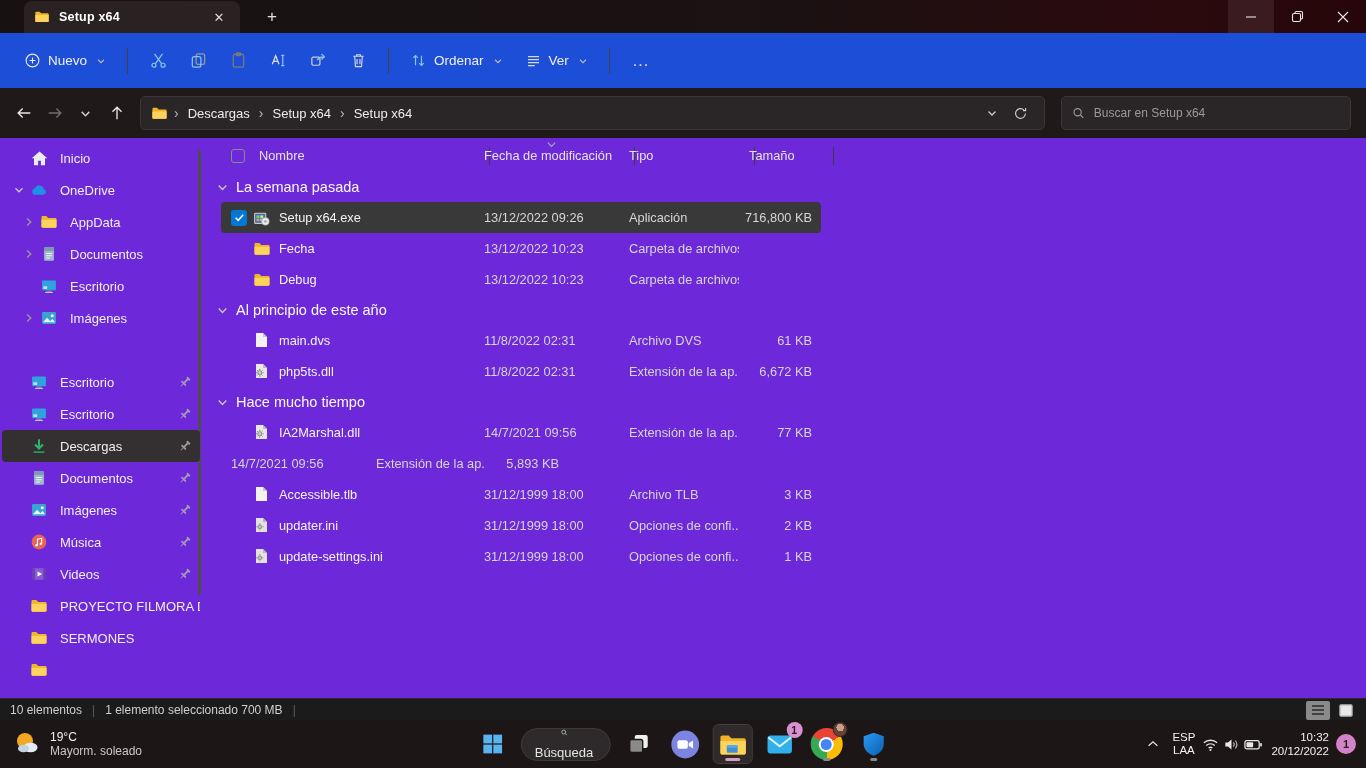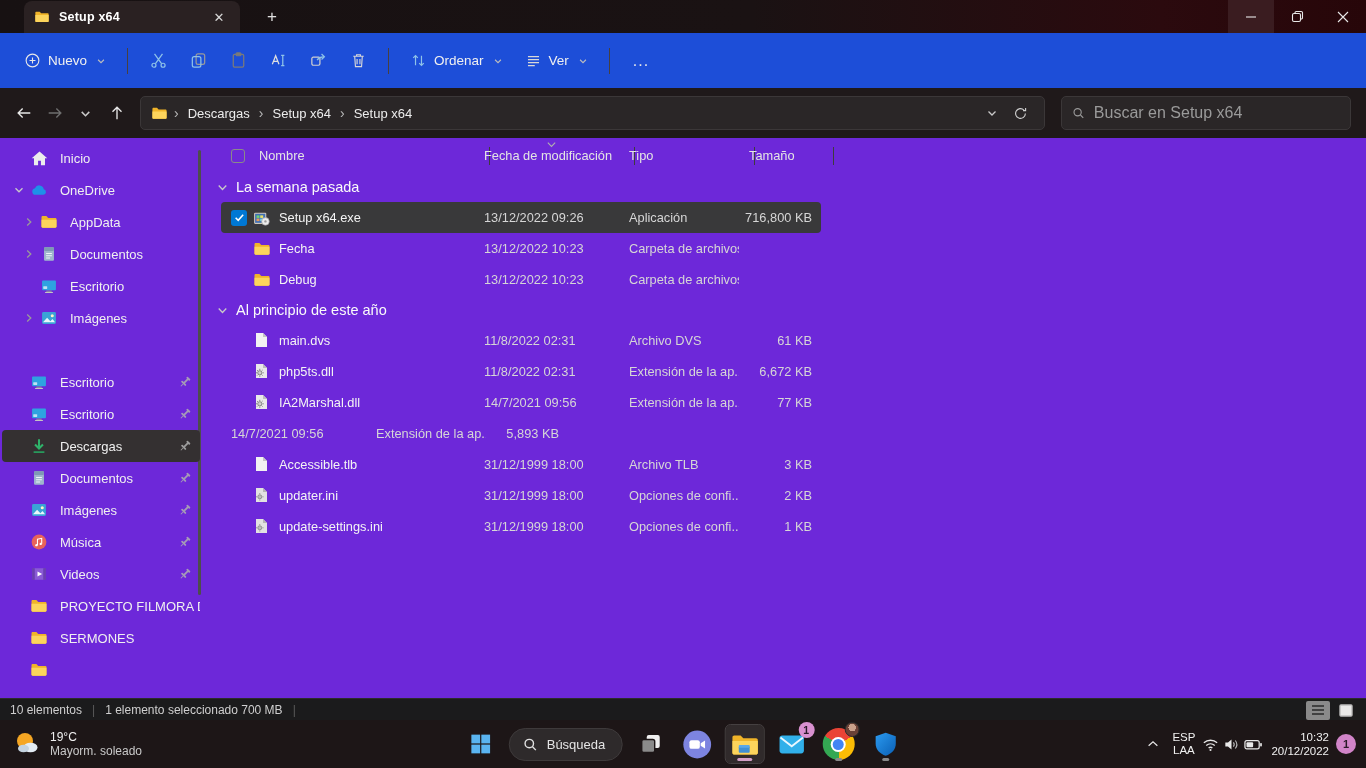--- a/index.html
+++ b/index.html
@@ -36,21 +36,21 @@
   .addrrow { height:50px; flex:0 0 50px; background:#1f191a; display:flex; align-items:center; padding:0 8px; }
   .nav-btn { width:31px; height:31px; display:flex; align-items:center; justify-content:center; border-radius:5px; }
   .addrbar { height:34px; flex:0 0 905px; margin-left:8px; background:#2a2627; border:1px solid #3b3738;
     border-radius:5px; display:flex; align-items:center; padding:0 10px; }
   .crumb { font-size:13px; color:#ececec; padding:4px 7px; border-radius:4px; white-space:nowrap; }
   .crumb-sep { color:#b9b9b9; font-size:14px; padding:0 2px; }
   .addr-spacer { flex:1; }
   .addr-btn { width:28px; height:28px; display:flex; align-items:center; justify-content:center; color:#d0d0d0; }
   .searchbox { height:34px; flex:0 0 290px; margin-left:16px; background:#2a2627; border:1px solid #3b3738;
     border-radius:5px; display:flex; align-items:center; padding:0 10px; gap:9px; }
-  .searchbox input { background:transparent; border:none; outline:none; color:#ef4444; font-size:16px;
+  .searchbox input { background:transparent; border:none; outline:none; color:#ef4444; font-size:12px;
     font-family:"Liberation Sans",sans-serif; width:100%; }
   .searchbox input::placeholder { color:#9a9a9a; }
 
   
   .bodyarea { flex:1; display:flex; background:#6d28d9; position:relative; overflow:hidden; }
 
   
   .sidebar { width:206px; flex:0 0 206px; padding-top:4px; position:relative; overflow:hidden; }
   .side-item { height:32px; display:flex; align-items:center; margin:0 6px 0 2px; border-radius:4px;
     padding-left:6px; position:relative; }
@@ -102,21 +102,21 @@
   .tk-weather { position:absolute; left:12px; display:flex; align-items:center; gap:8px; }
   .tk-temp { font-size:12px; color:#f0f0f0; }
   .tk-desc { font-size:12px; color:#c9c9c9; }
   .tk-center { position:absolute; left:50%; transform:translateX(-50%); display:flex; align-items:center; gap:9px; }
   .tk-item { width:38px; height:38px; border-radius:5px; display:flex; align-items:center; justify-content:center; position:relative; }
   .tk-item.active { background:#302a2b; outline:1px solid #454041; }
   .tk-underline { position:absolute; bottom:2px; left:50%; transform:translateX(-50%); border-radius:2px; }
   .ul-pill { width:15px; height:3px; background:#d39fc7; }
   .ul-dot { width:7px; height:3px; background:#8a8a8a; }
   .tk-search { height:33px; border-radius:17px; background:#2e2a2b; border:1px solid #3e3a3b;
-    display:flex; align-items:center; gap:9px; padding:0 16px 0 13px; font-size:13px; color:#e4e4e4; }
+    display:flex; align-items:center; gap:9px; padding:0 16px 0 13px; font-size:13px; color:#e4e4e4;flex-direction:column; }
   .badge { position:absolute; top:-3px; right:-4px; width:16px; height:16px; border-radius:50%;
     background:#d990cf; color:#2a1a28; font-size:10.5px; font-weight:700; display:flex; align-items:center; justify-content:center; }
   .chrome-icon { width:32px; height:32px; border-radius:50%;
     background:conic-gradient(from -60deg,#ea4335 0 120deg,#fbbc05 120deg 240deg,#34a853 240deg 360deg); position:relative; }
   .chrome-icon::before { content:""; position:absolute; inset:8.5px; background:#fff; border-radius:50%; }
   .chrome-icon::after { content:""; position:absolute; inset:10.5px; background:#4285f4; border-radius:50%; }
   .chrome-avatar { position:absolute; top:-3px; right:-2px; width:15px; height:15px; border-radius:50%;
     background:radial-gradient(circle at 50% 35%, #caa08a 0 35%, #6b4136 36% 100%); border:1px solid #2a2a2a; }
   .tk-tray { position:absolute; right:10px; display:flex; align-items:center; gap:1px; }
   .tray-lang { font-size:11.5px; line-height:13px; color:#f0f0f0; text-align:center; margin:0 5px; }
@@ -686,20 +686,28 @@
                     <path d="M6.8 7v-1.2M6.8 12.6v1.2M4 9.8H2.8M9.6 9.8h1.2M4.9 7.9l-.9-.9M8.7 11.7l.9.9M4.9 11.7l-.9.9M8.7 7.9l.9-.9"></path>
                   </g>
                 </svg>
               </span>
               <span>php5ts.dll</span>
             </span>
             <span class="cell c-date">11/8/2022 02:31</span>
             <span class="cell c-type">Extensión de la ap...</span>
             <span class="cell c-size">6,672 KB</span>
           </div>
+          <div class="group-hdr">
+            <span>
+              <svg width="13" height="13" viewBox="0 0 12 12" fill="none" stroke="#c9c9c9" stroke-width="1.2">
+                <path d="M2.5 4.2L6 7.8l3.5-3.6"></path>
+              </svg>
+            </span>
+            <span class="g-label">Hace mucho tiempo</span>
+          </div>
           <div class="frow">
             <span class="cell c-name">
               <span class="row-cb"></span>
               <span class="ficon">
                 <svg width="16" height="16" viewBox="0 0 16 16">
                   <path d="M3 1h7l4 4v10H3z" fill="#e9e9e9"></path>
                   <path d="M10 1l4 4h-4z" fill="#bdbdbd"></path>
                   <circle cx="6.8" cy="9.8" r="2.1" fill="#cfcfcf" stroke="#7a7a7a" stroke-width=".9"></circle>
                   <g stroke="#7a7a7a" stroke-width=".9">
                     <path d="M6.8 7v-1.2M6.8 12.6v1.2M4 9.8H2.8M9.6 9.8h1.2M4.9 7.9l-.9-.9M8.7 11.7l.9.9M4.9 11.7l-.9.9M8.7 7.9l.9-.9"></path>

